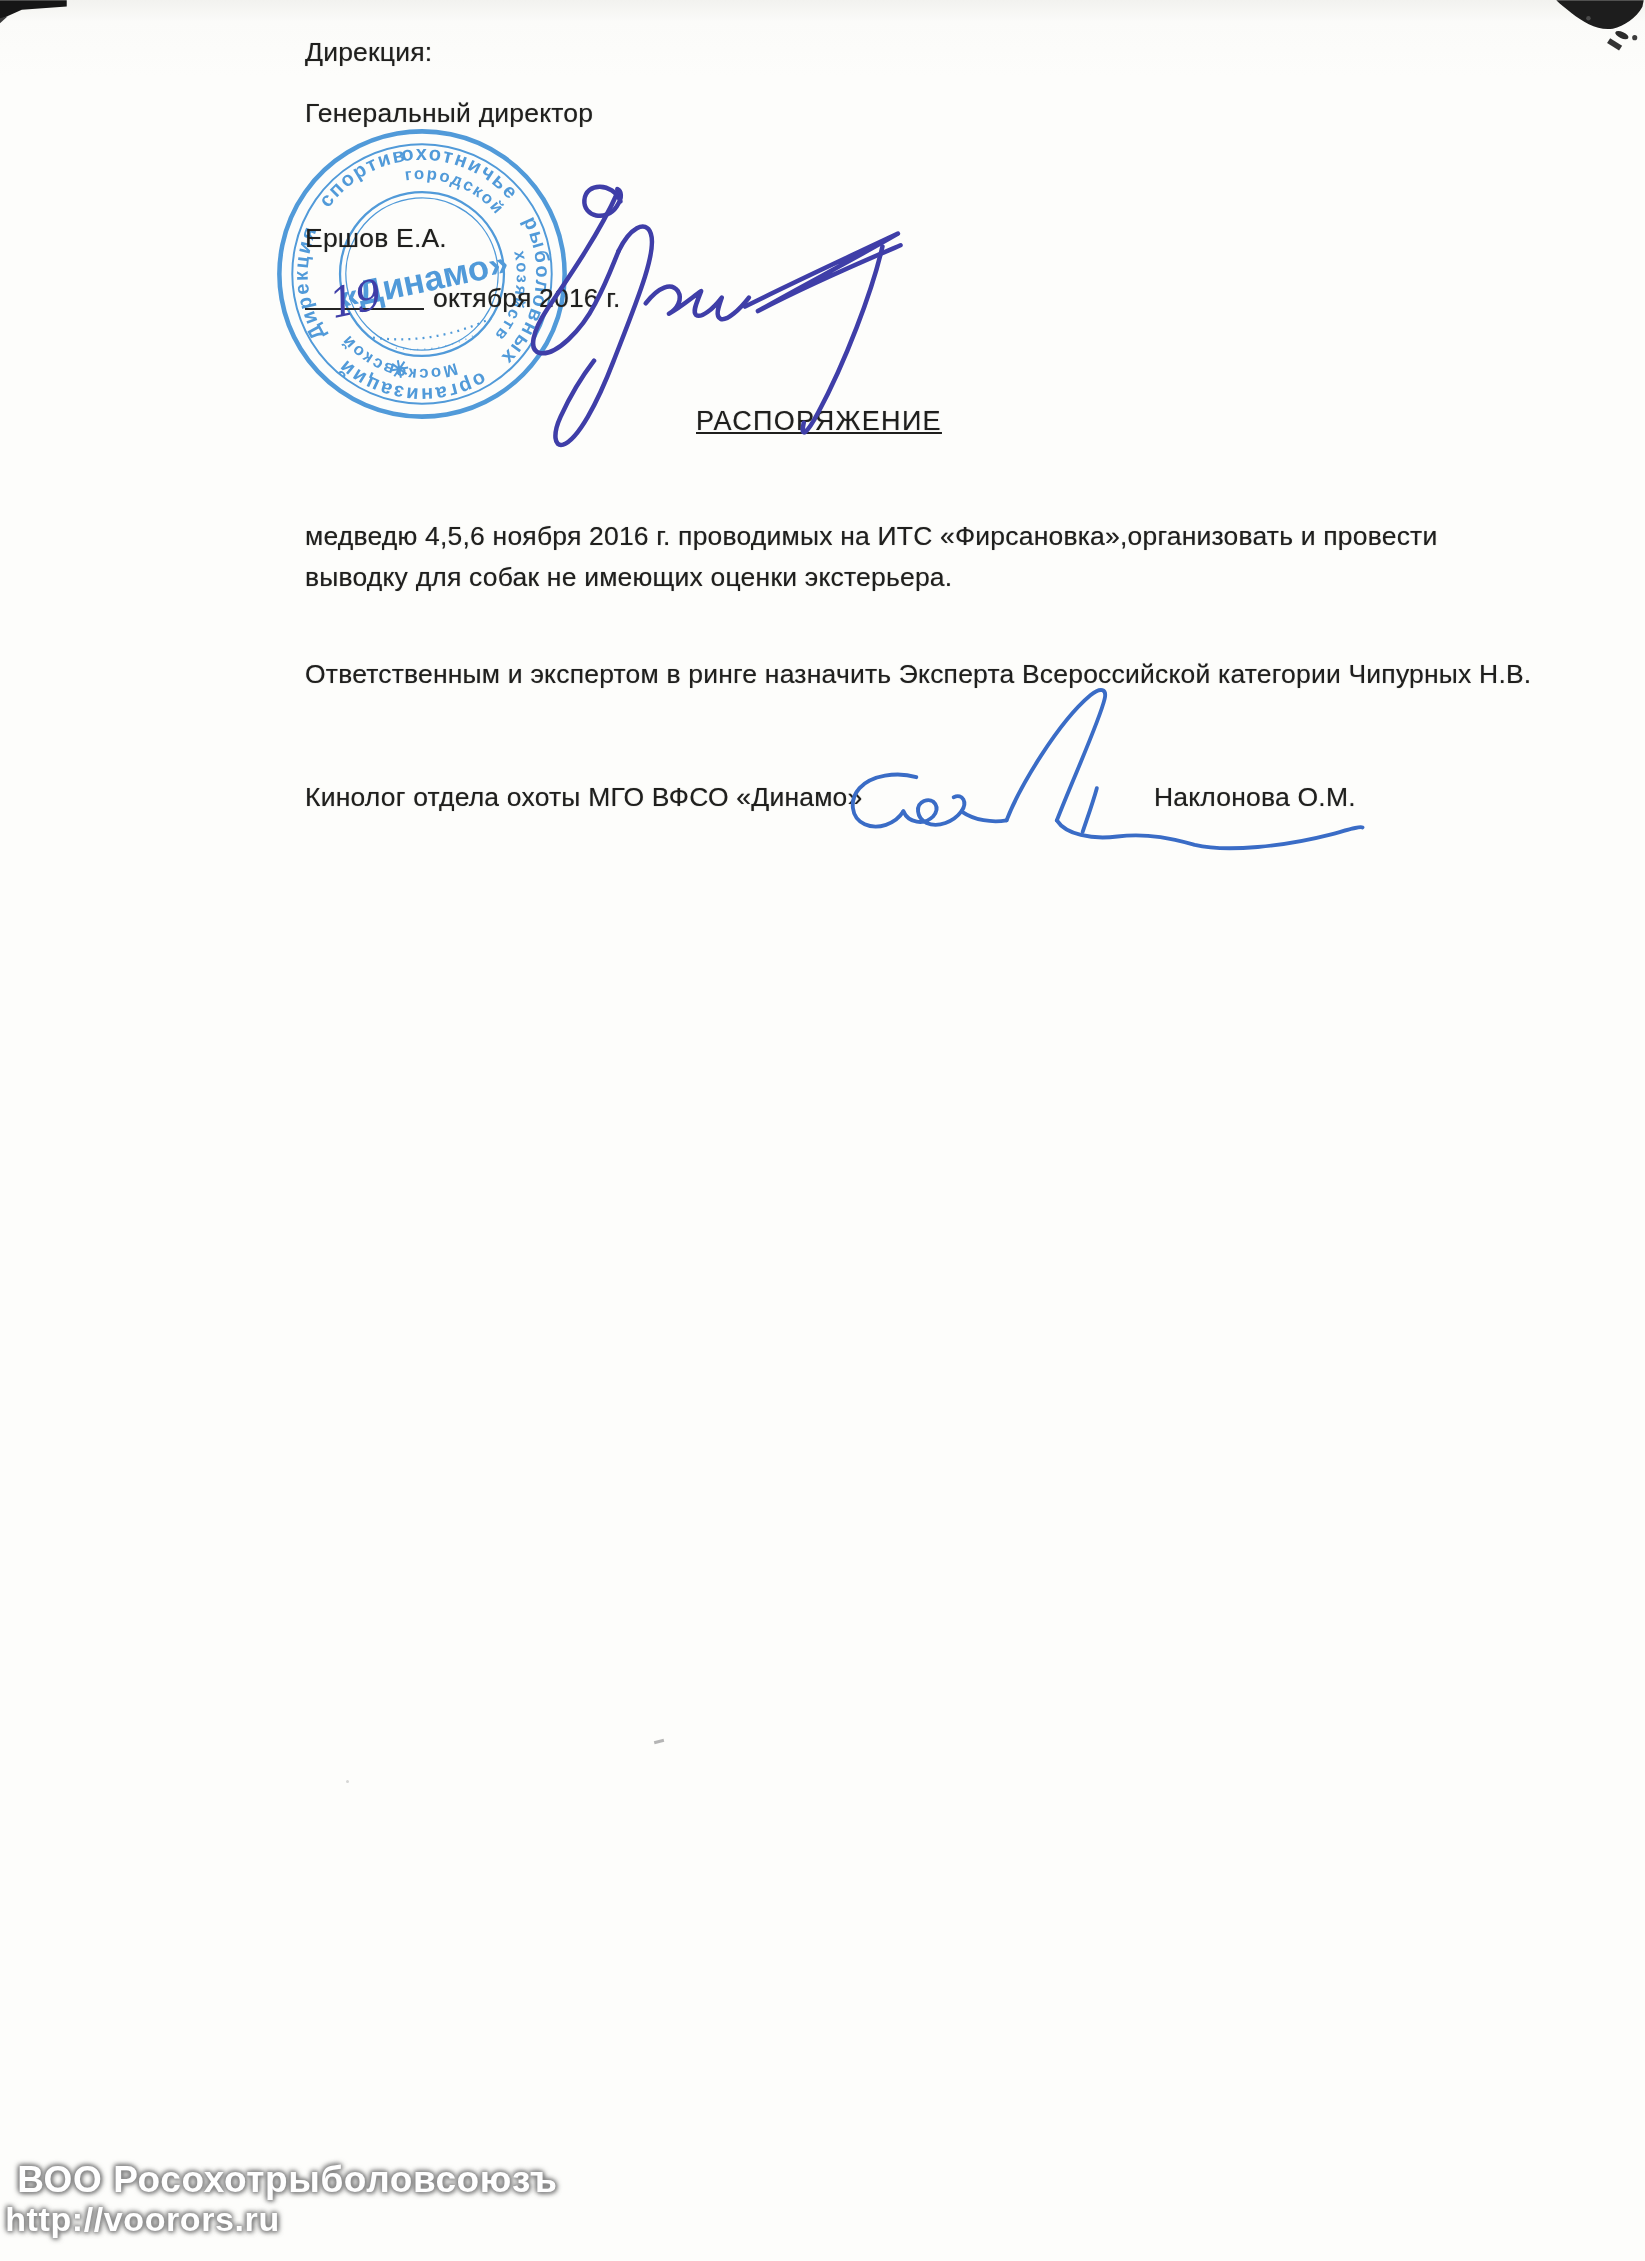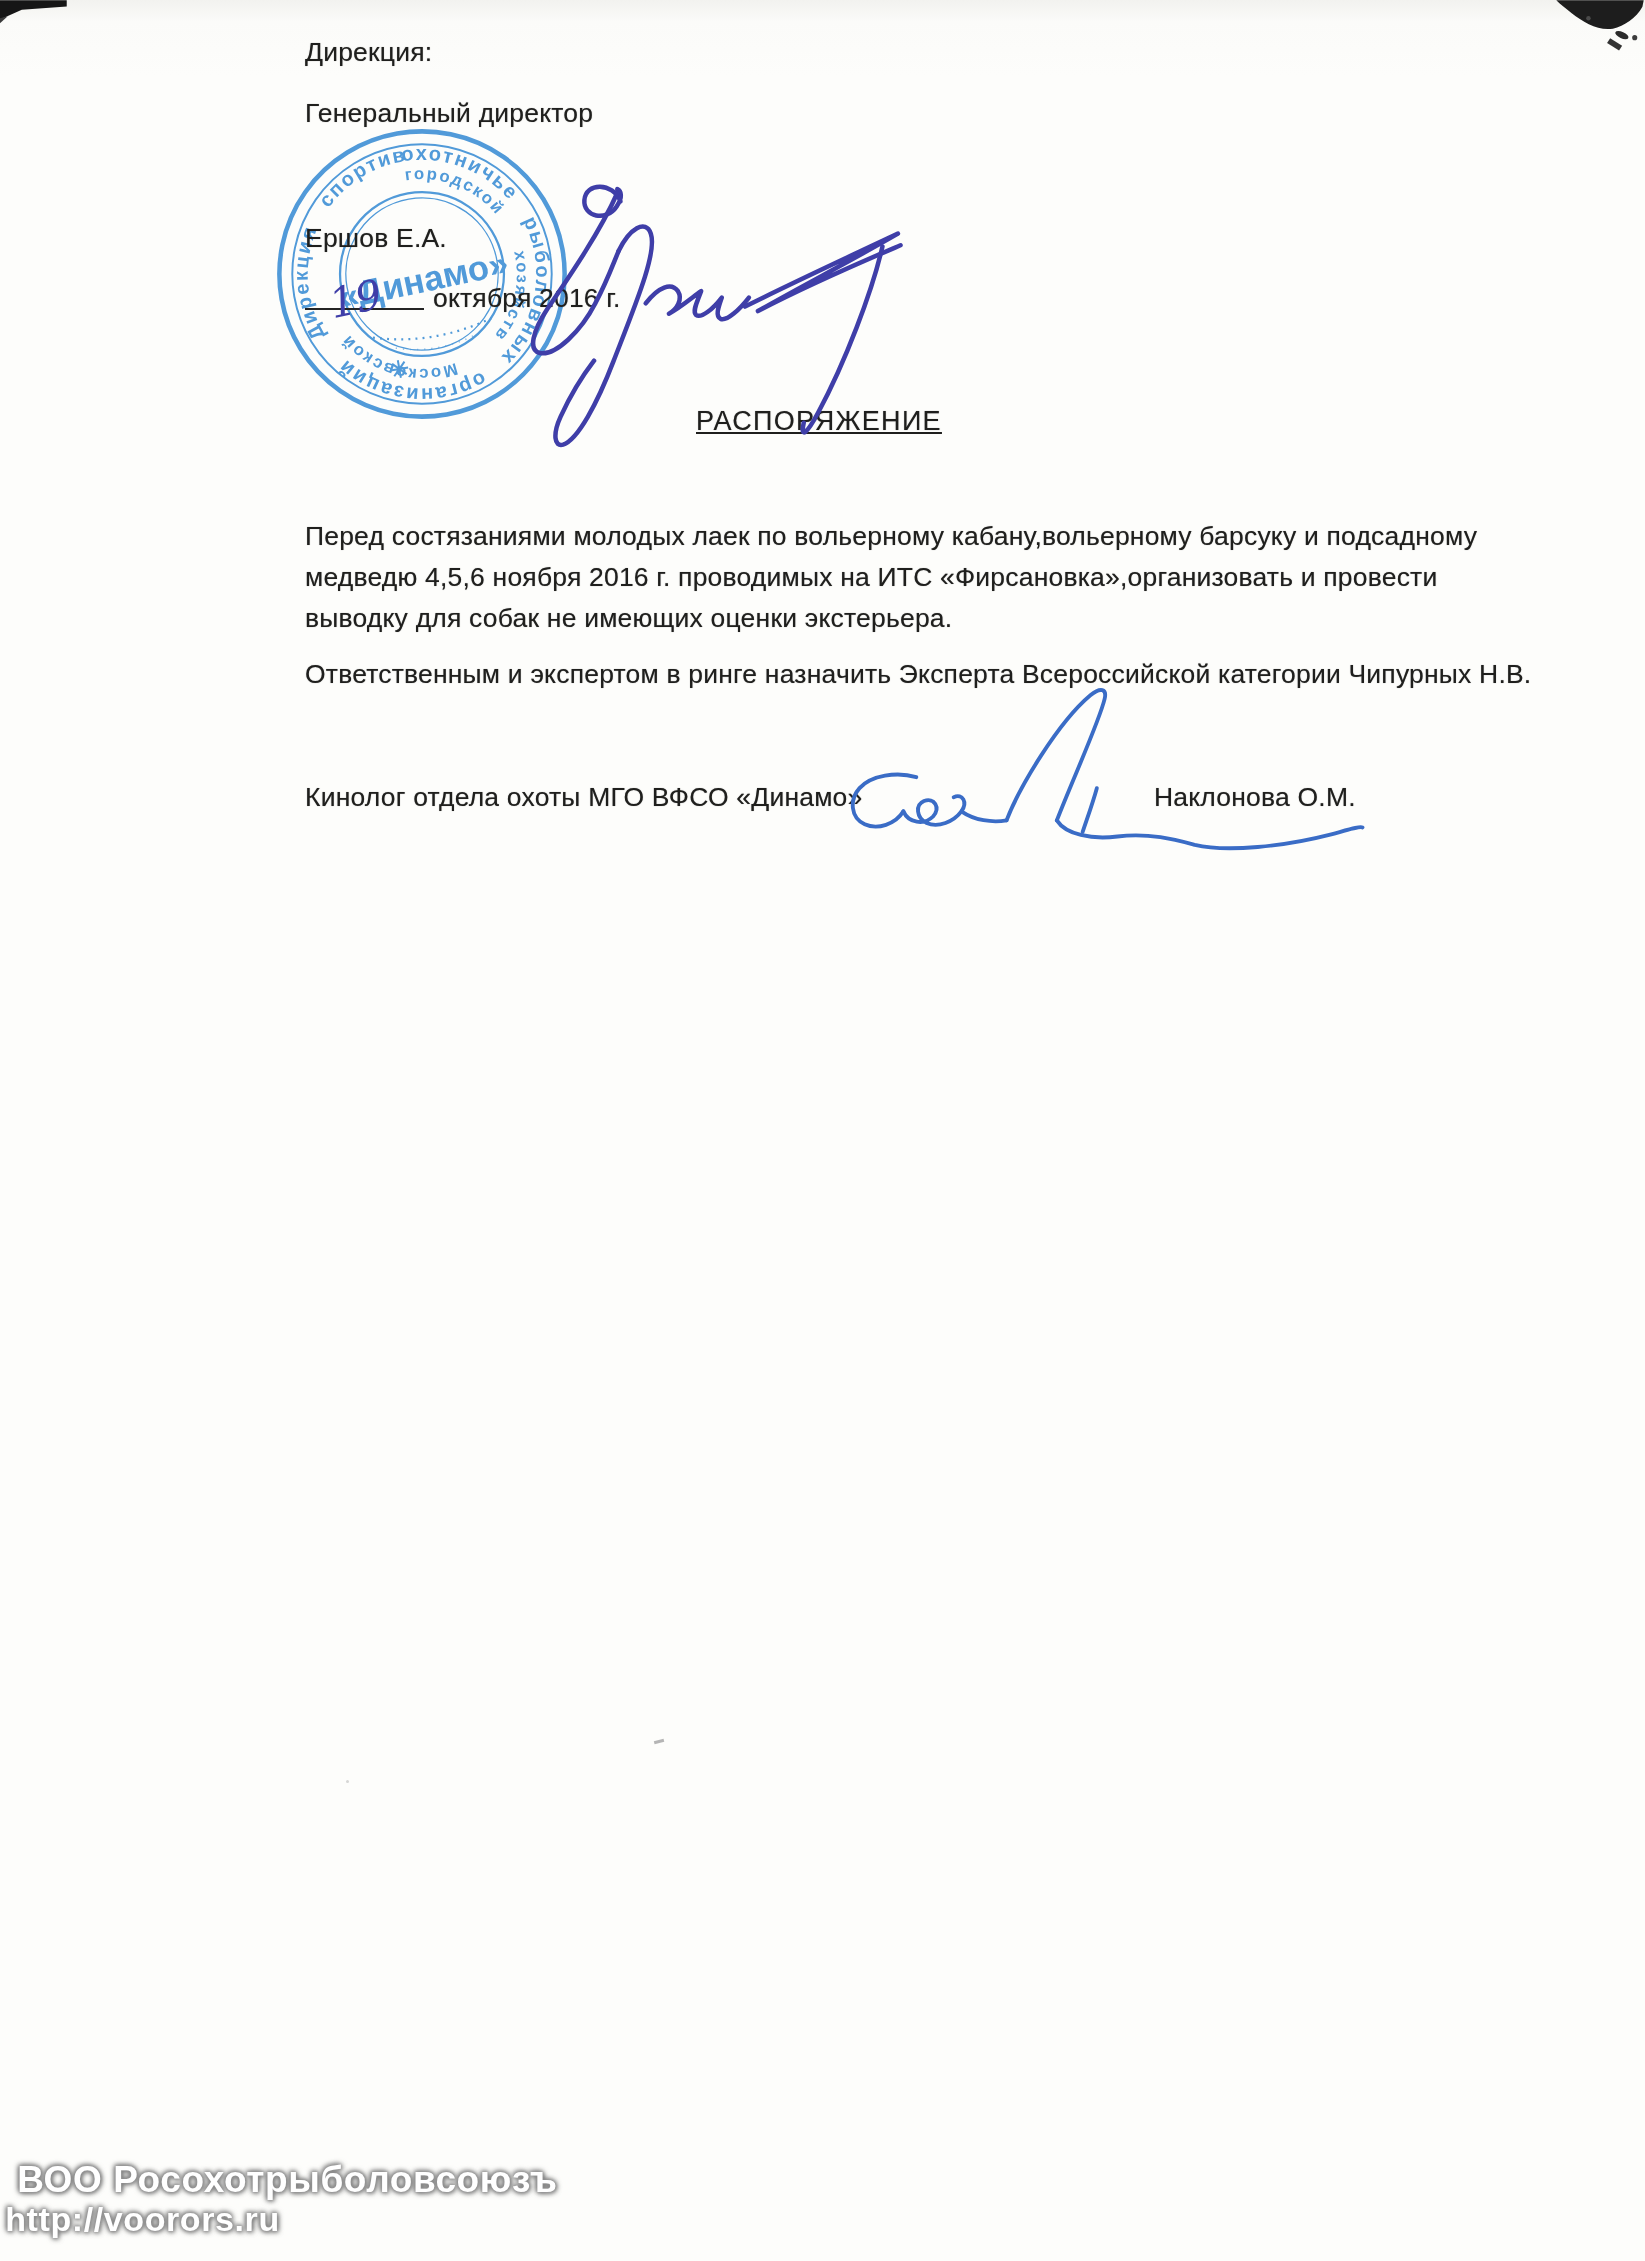--- a/index.html
+++ b/index.html
@@ -91,21 +91,20 @@
   <div class="doc-text" style="left:305px;top:222px;">Ершов Е.А.</div>
 
   <div class="doc-text date-row" style="left:305px;top:282px;">
     <span class="blank-line"></span>
     <span>октября 2016 г.</span>
   </div>
 
   <div class="doc-text title" style="left:696px;top:405px;">РАСПОРЯЖЕНИЕ</div>
 
   <div class="doc-text para" style="left:305px;top:516px;">
-    <div>Перед состязаниями молодых лаек по вольерному кабану,вольерному барсуку и подсадному</div>
     <div>медведю 4,5,6 ноября 2016 г. проводимых на ИТС «Фирсановка»,организовать и провести</div>
     <div>выводку для собак не имеющих оценки экстерьера.</div>
   </div>
 
   <div class="doc-text" style="left:305px;top:658px;">Ответственным и экспертом в ринге назначить Эксперта Всероссийской категории Чипурных Н.В.</div>
 
   <div class="doc-text" style="left:305px;top:781px;">Кинолог отдела охоты МГО ВФСО «Динамо»</div>
 
   <div class="doc-text" style="left:1154px;top:781px;">Наклонова О.М.</div>
 

